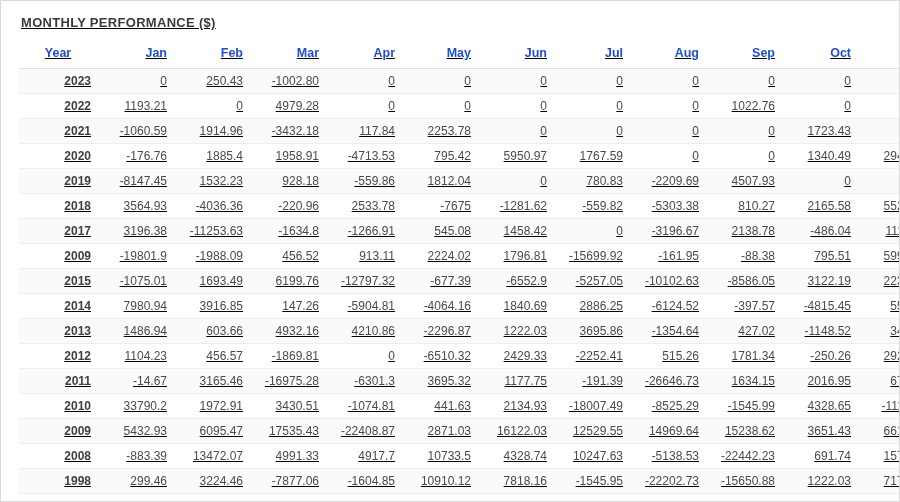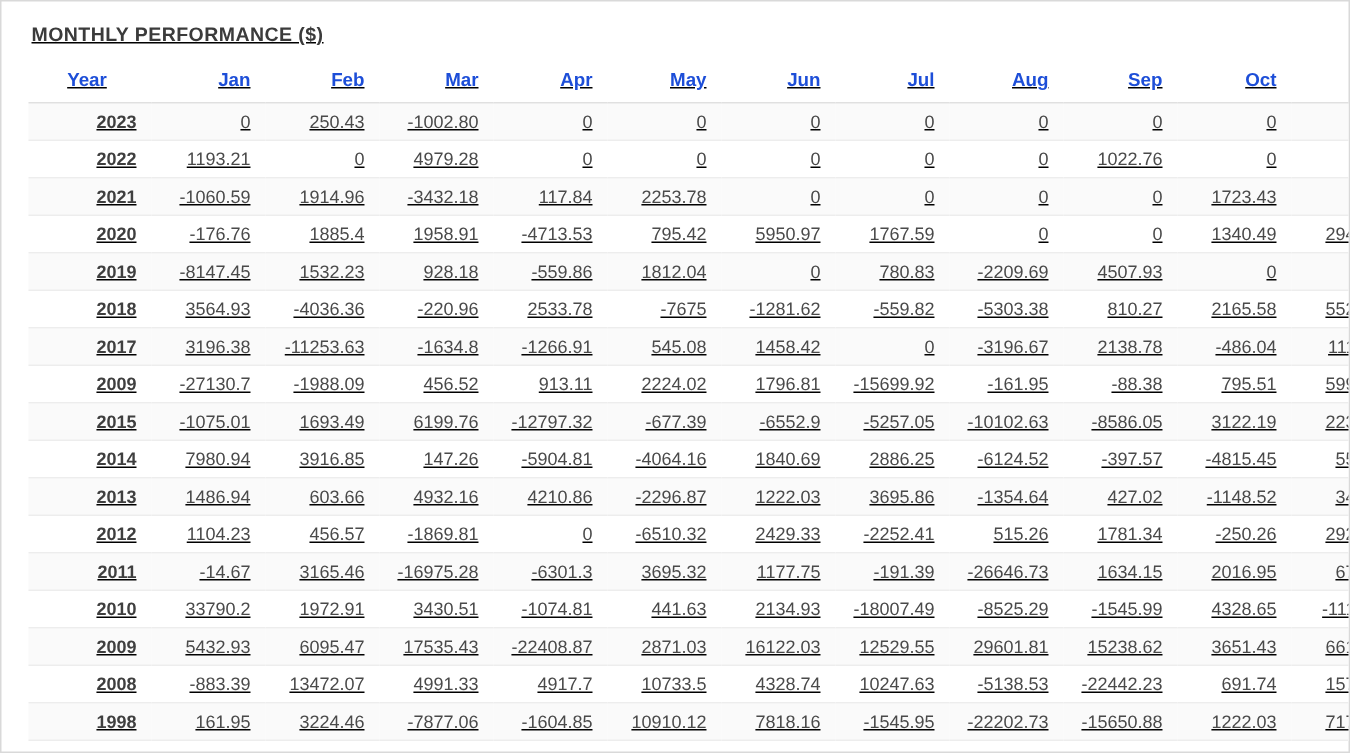--- a/index.html
+++ b/index.html
@@ -193,21 +193,21 @@
             <td>545.08</td>
             <td>1458.42</td>
             <td>0</td>
             <td class="neg">-3196.67</td>
             <td>2138.78</td>
             <td class="neg">-486.04</td>
             <td>1119.54</td>
           </tr>
           <tr>
             <td class="year-cell">2009</td>
-            <td class="neg">-27130.7</td>
+            <td class="neg">-19801.9</td>
             <td class="neg">-1988.09</td>
             <td>456.52</td>
             <td>913.11</td>
             <td>2224.02</td>
             <td>1796.81</td>
             <td class="neg">-15699.92</td>
             <td class="neg">-161.95</td>
             <td class="neg">-88.38</td>
             <td>795.51</td>
             <td>5995.22</td>
@@ -298,42 +298,42 @@
           </tr>
           <tr>
             <td class="year-cell">2009</td>
             <td>5432.93</td>
             <td>6095.47</td>
             <td>17535.43</td>
             <td class="neg">-22408.87</td>
             <td>2871.03</td>
             <td>16122.03</td>
             <td>12529.55</td>
-            <td>29601.81</td>
+            <td>14969.64</td>
             <td>15238.62</td>
             <td>3651.43</td>
             <td>6610.94</td>
           </tr>
           <tr>
             <td class="year-cell">2008</td>
             <td class="neg">-883.39</td>
             <td>13472.07</td>
             <td>4991.33</td>
             <td>4917.7</td>
             <td>10733.5</td>
             <td>4328.74</td>
             <td>10247.63</td>
             <td class="neg">-5138.53</td>
             <td class="neg">-22442.23</td>
             <td>691.74</td>
             <td>15798.2</td>
           </tr>
           <tr>
             <td class="year-cell">1998</td>
-            <td>161.95</td>
+            <td>299.46</td>
             <td>3224.46</td>
             <td class="neg">-7877.06</td>
             <td class="neg">-1604.85</td>
             <td>10910.12</td>
             <td>7818.16</td>
             <td class="neg">-1545.95</td>
             <td class="neg">-22202.73</td>
             <td class="neg">-15650.88</td>
             <td>1222.03</td>
             <td>7170.21</td>

